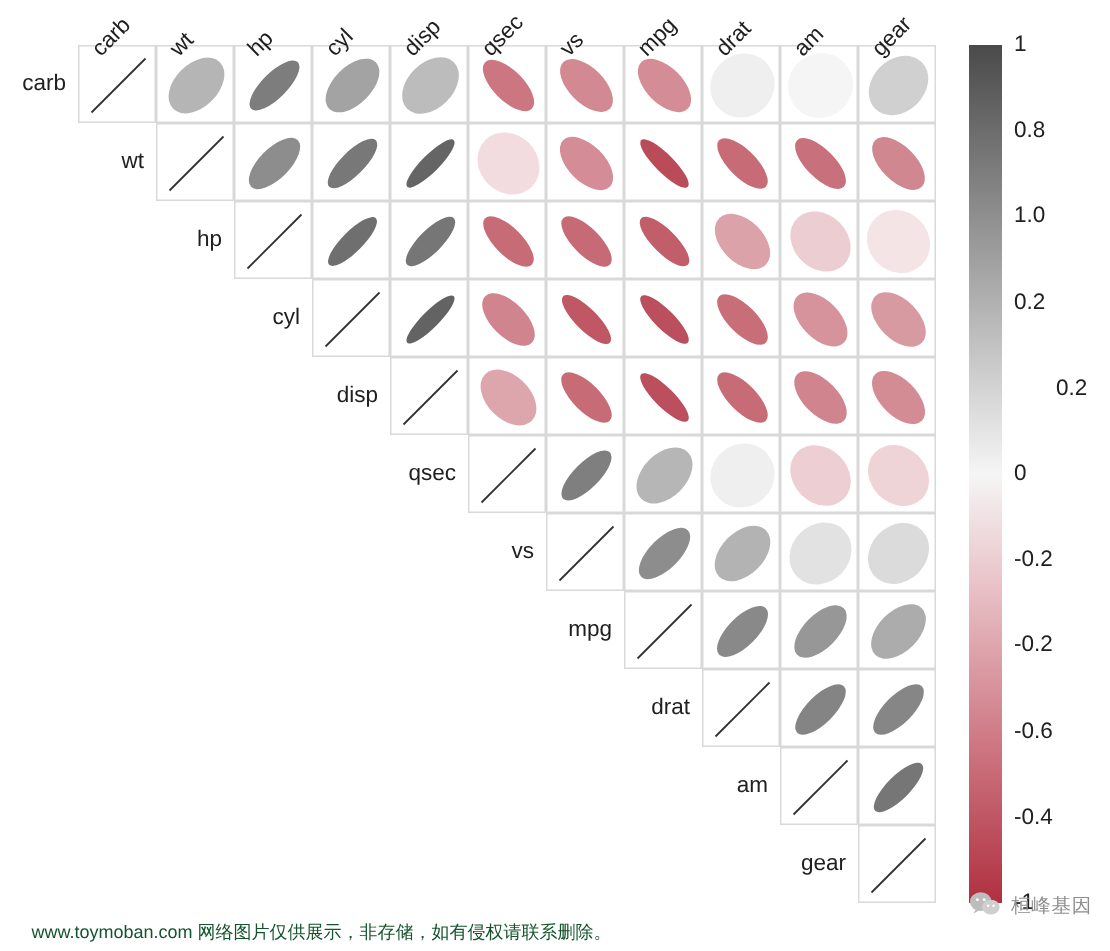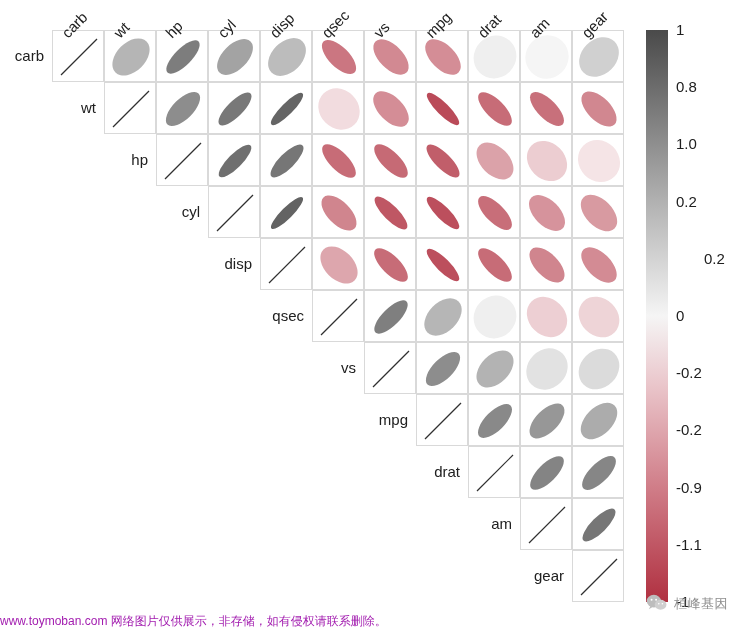--- a/index.html
+++ b/index.html
@@ -60,24 +60,24 @@
     bottom: 20px;
     display: flex;
     align-items: center;
     font-size: 13px;
     color: #8e8e8e;
     letter-spacing: .5px;
   }
   .watermark svg { margin-right: 6px; }
   .footer {
     position: absolute;
-    left: 0;
+    left: 21px;
     bottom: 4px;
     font-size: 12px;
-    color: #a21caf;
+    color: #14532d;
   }
 </style>
 </head>
 <body>
 
 <div class="page">
 
   <div class="plot-area" id="plot">
       <div class="cell" style="left: 0px; top: 0px; width: 52px; height: 52px;">
         <svg width="52" height="52" style="display: block;">
@@ -414,22 +414,22 @@
   <div id="colorbar-host">
       <div class="colorbar" style="left: 646px; top: 30px; height: 572px; width: 22px; background: linear-gradient(rgb(74, 74, 74) 0%, rgb(160, 160, 160) 25%, rgb(245, 245, 245) 50%, rgb(234, 198, 203) 62%, rgb(208, 125, 136) 80%, rgb(176, 48, 64) 100%);"></div>
       <div class="colorbar-tick" style="left: 676px; top: 21px;">1</div>
       <div class="colorbar-tick" style="left: 676px; top: 78.2px;">0.8</div>
       <div class="colorbar-tick" style="left: 676px; top: 135.4px;">1.0</div>
       <div class="colorbar-tick" style="left: 676px; top: 192.6px;">0.2</div>
       <div class="colorbar-tick" style="left: 704px; top: 249.8px;">0.2</div>
       <div class="colorbar-tick" style="left: 676px; top: 307px;">0</div>
       <div class="colorbar-tick" style="left: 676px; top: 364.2px;">-0.2</div>
       <div class="colorbar-tick" style="left: 676px; top: 421.4px;">-0.2</div>
-      <div class="colorbar-tick" style="left: 676px; top: 478.6px;">-0.9</div>
-      <div class="colorbar-tick" style="left: 676px; top: 535.8px;">-1.1</div>
+      <div class="colorbar-tick" style="left: 676px; top: 478.6px;">-0.6</div>
+      <div class="colorbar-tick" style="left: 676px; top: 535.8px;">-0.4</div>
       <div class="colorbar-tick" style="left: 676px; top: 593px;">-1</div>
     </div>
 
   <div class="watermark">
     <span>
       <svg width="22" height="18" viewBox="0 0 24 20">
         <ellipse cx="8.5" cy="9" rx="8" ry="7" fill="#bdbdbd"></ellipse>
         <ellipse cx="16" cy="13" rx="6.5" ry="5.5" fill="#cfcfcf"></ellipse>
         <path d="M5 14 L3 18 L8 15 Z" fill="#bdbdbd"></path>
         <circle cx="6" cy="7.5" r="1.1" fill="#fff"></circle>

